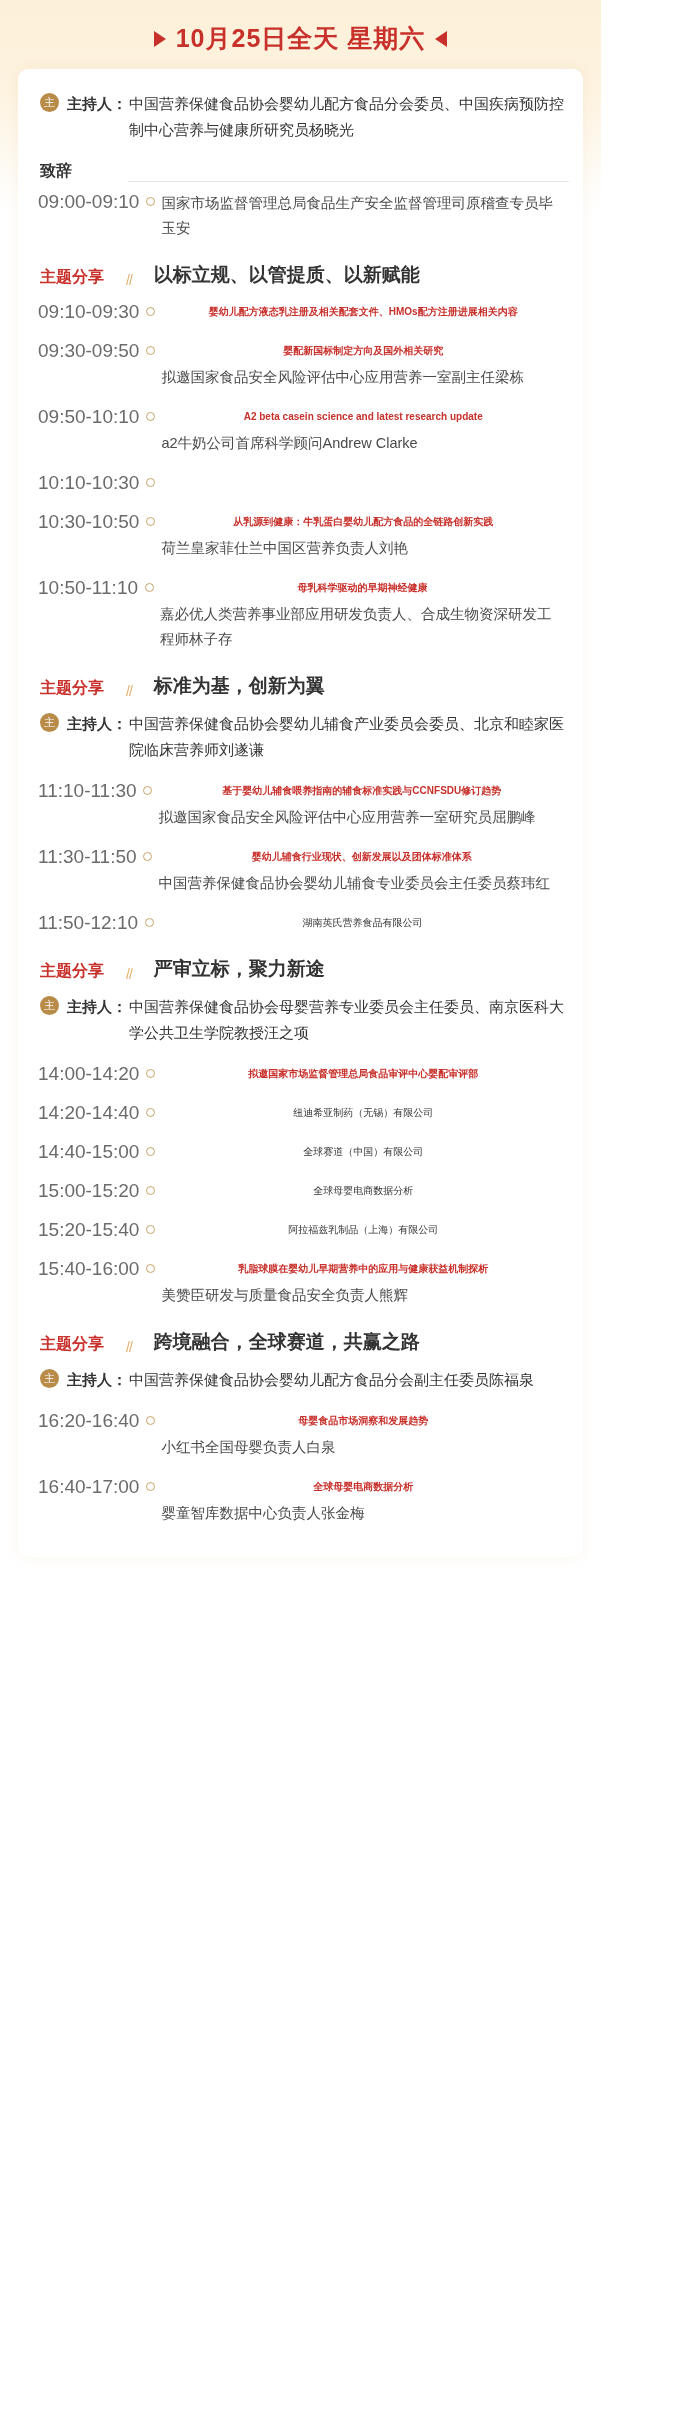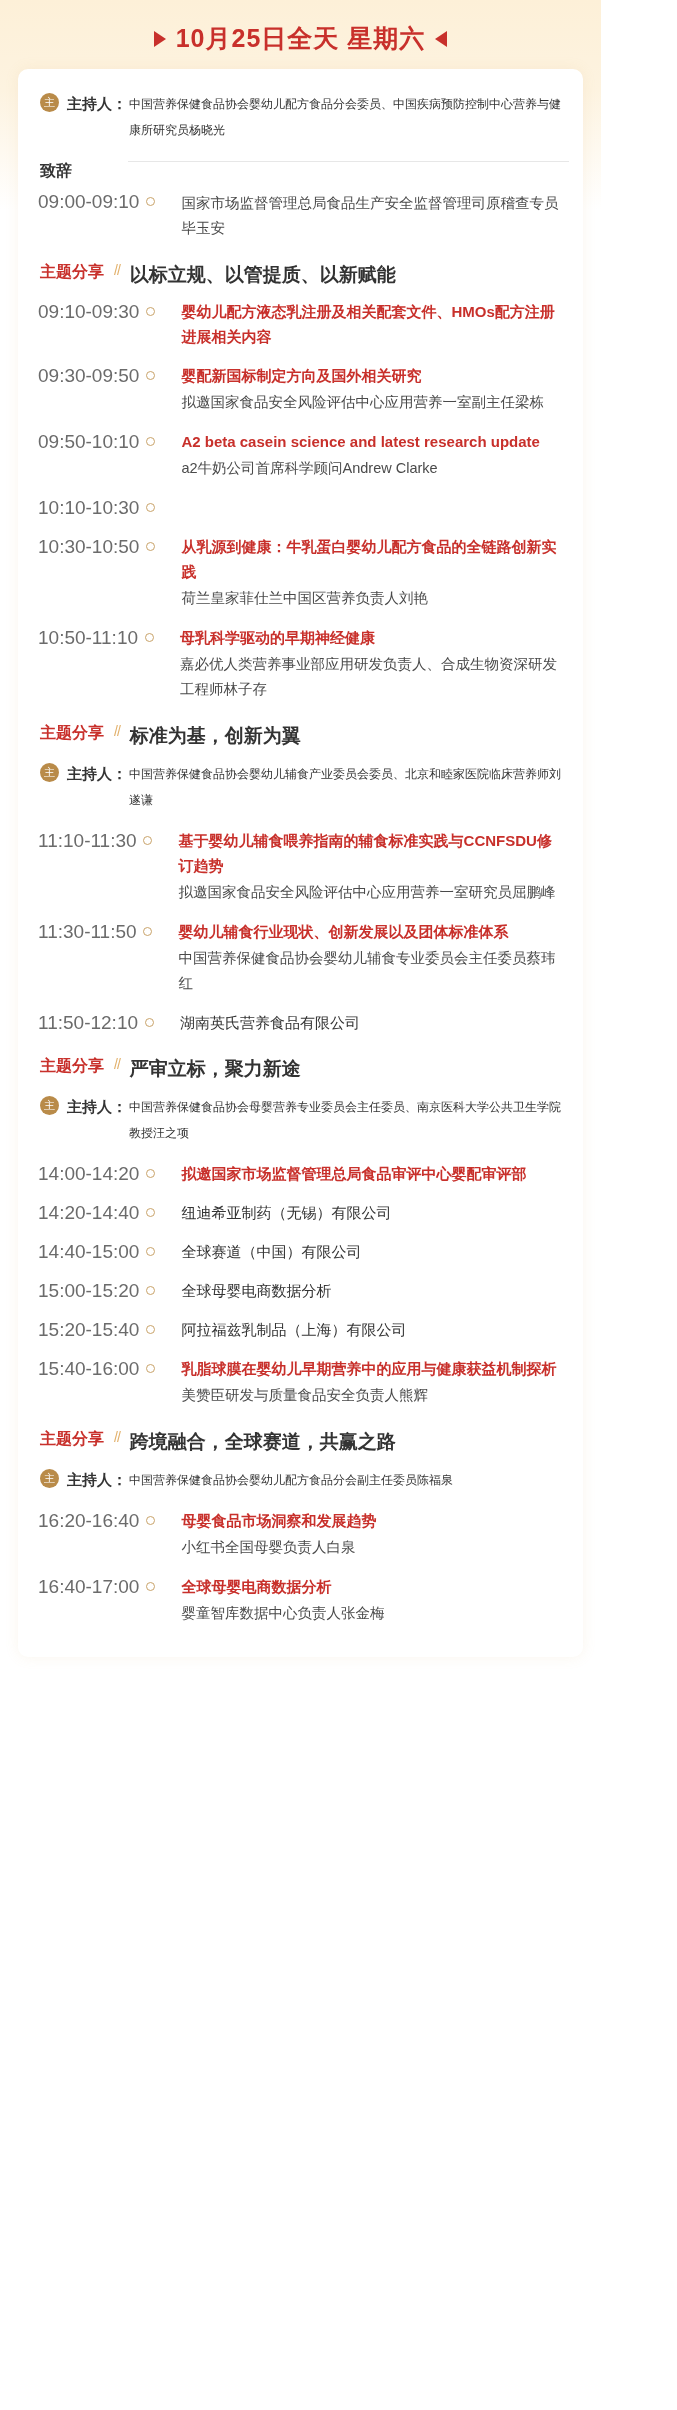--- a/index.html
+++ b/index.html
@@ -78,30 +78,31 @@
   .host-label {
     flex: 0 0 auto;
     font-size: 15px;
     color: #333;
     font-weight: bold;
     margin-right: 2px;
     line-height: 26px;
   }
   .host-text {
     flex: 1 1 auto;
-    font-size: 12px;
+    font-size: 15px;
     color: #333;
     line-height: 26px;
   }
   
   .sec-head {
     display: flex;
-    align-items: flex-start;
+    align-items: flex-end;
     margin: 14px 0 4px 0;
     padding-left: 8px;
+    gap: 12px;
   }
   .sec-head .sec-label {
     font-size: 16px;
     font-weight: bold;
     color: #c8302b;
     white-space: nowrap;
   }
   .sec-head .slashes {
     color: #e2b06a;
     font-size: 14px;
@@ -109,21 +110,21 @@
     letter-spacing: -1px;
   }
   .sec-head .sec-title {
     font-size: 19px;
     font-weight: bold;
     color: #333;
   }
   
   .subhead {
     display: flex;
-    align-items: flex-start;
+    align-items: flex-end;
     margin: 10px 0 0 0;
     padding-left: 8px;
     gap: 46px;
   }
   .subhead .txt {
     font-size: 16px;
     font-weight: bold;
     color: #333;
     white-space: nowrap;
     margin-right: 10px;
@@ -156,26 +157,26 @@
   }
   .dot {
     width: 9px; height: 9px;
     border-radius: 50%;
     border: 1.6px solid #c9a36a;
     background: #fff;
   }
   .body {
     flex: 1 1 auto;
     padding-right: 4px;
-    margin-left: 20px;
   }
   .topic {
-    font-size: 15px;
+    font-size: 10px;
     color: #333;
     line-height: 25px;
+    text-align: center;
   }
   .topic.hl {
     color: #c8302b;
     font-weight: bold;
   }
   .speaker {
     font-size: 14.5px;
     color: #4a4a4a;
     line-height: 25px;
     margin-top: 2px;

